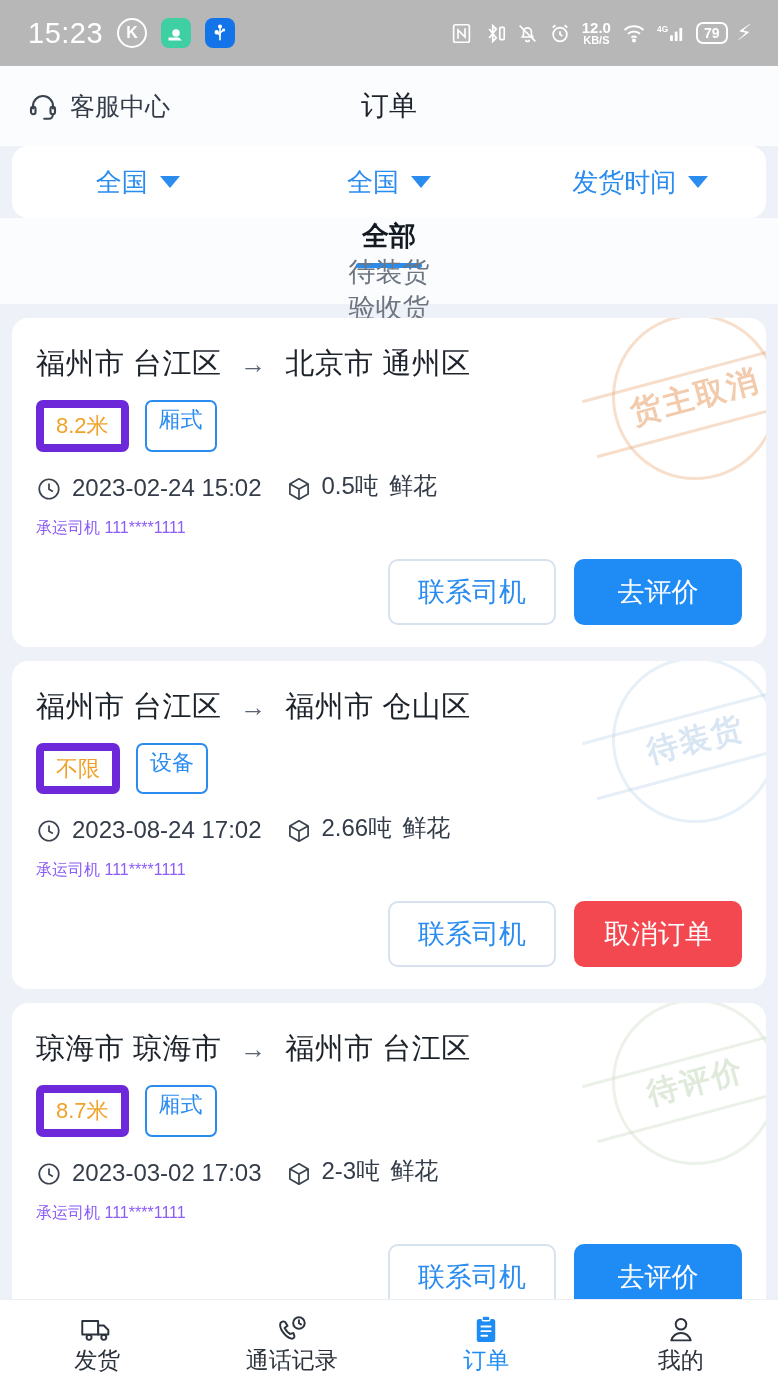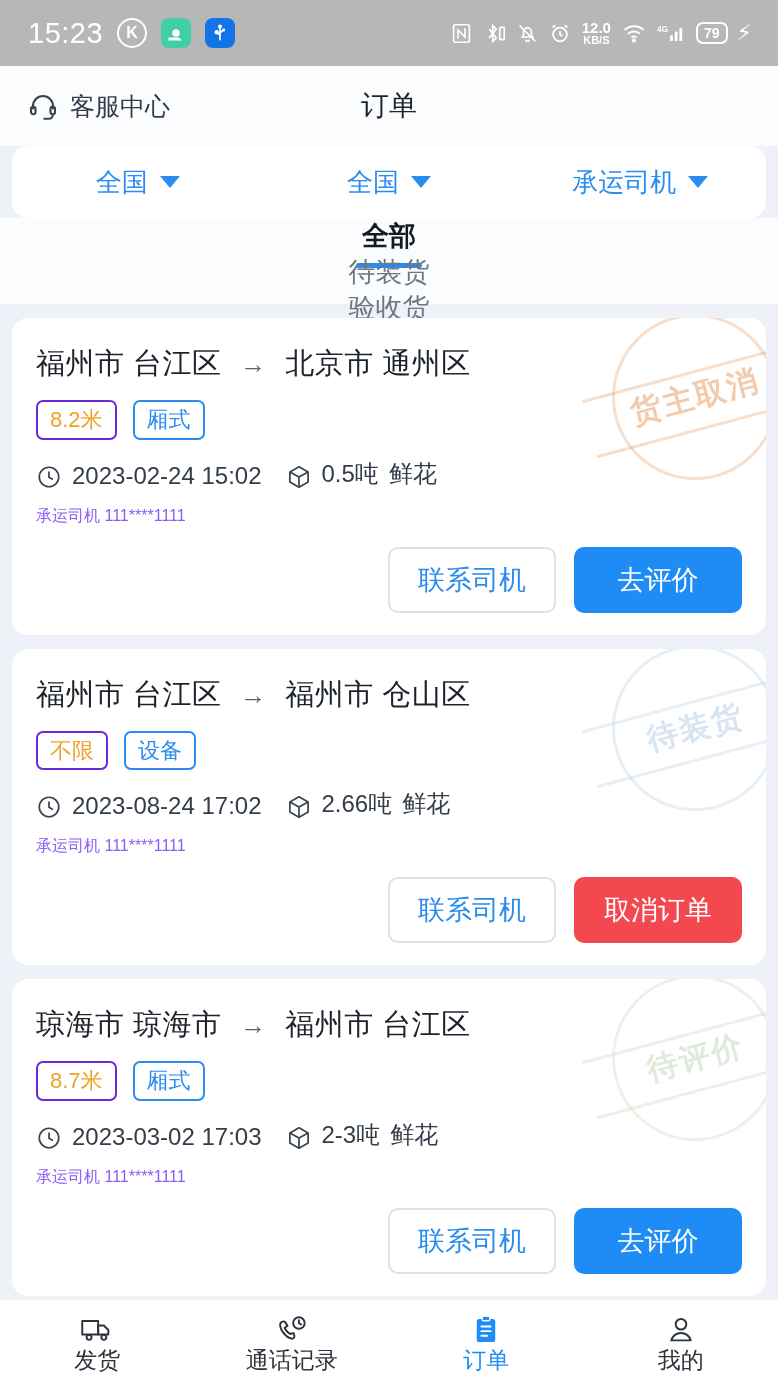--- a/index.html
+++ b/index.html
@@ -78,21 +78,21 @@
   
   .list{ padding:0 12px; background:#eef1f7; }
   .card{
     position:relative; background:#ffffff; border-radius:16px;
     margin-top:14px; padding:26px 24px 22px 24px; overflow:hidden;
   }
   .route{ font-size:29px; color:#1d232b; letter-spacing:.5px; }
   .route .arrow{ color:#5a6471; margin:0 10px; font-size:26px; }
   .tagrow{ display:flex; gap:16px; margin-top:16px; }
   .tag{ border-radius:7px; font-size:22px; padding:4px 12px; line-height:1.25; }
-  .tag.orange{ color:#f0a228; border:2px solid #6d28d9; }
+  .tag.orange{ color:#f0a228; border:8px solid #6d28d9; }
   .tag.blue{ color:#2b8cf0; border:2px solid #2b8cf0; }
   .metarow{ display:flex; align-items:flex-end; gap:10px; margin-top:18px; font-size:24px; color:#333c48; }
   .metarow .gapl{ margin-left:14px; }
   .driver{ margin-top:16px; font-size:16px; color:#8b5cf6; }
   .btnrow{ display:flex; justify-content:flex-end; gap:18px; margin-top:20px; }
   .btn{
     min-width:168px; height:66px; border-radius:10px;
     display:flex; align-items:center; justify-content:center;
     font-size:27px; cursor:pointer; padding:0 22px;
   }
@@ -233,21 +233,21 @@
     <div class="filterbar">
       <div class="filter">
         <span class="ftxt">全国</span>
         <span class="caret"></span>
       </div>
       <div class="filter">
         <span class="ftxt">全国</span>
         <span class="caret"></span>
       </div>
       <div class="filter">
-        <span class="ftxt">承运司机</span>
+        <span class="ftxt">发货时间</span>
         <span class="caret"></span>
       </div>
     </div>
   </div>
 
   <div class="tabs">
     <div class="tab active"><span>全部</span></div>
     <div class="tab"><span>待装货</span></div>
     <div class="tab"><span>验收货</span></div>
     <div class="tab"><span>运输中</span></div>

